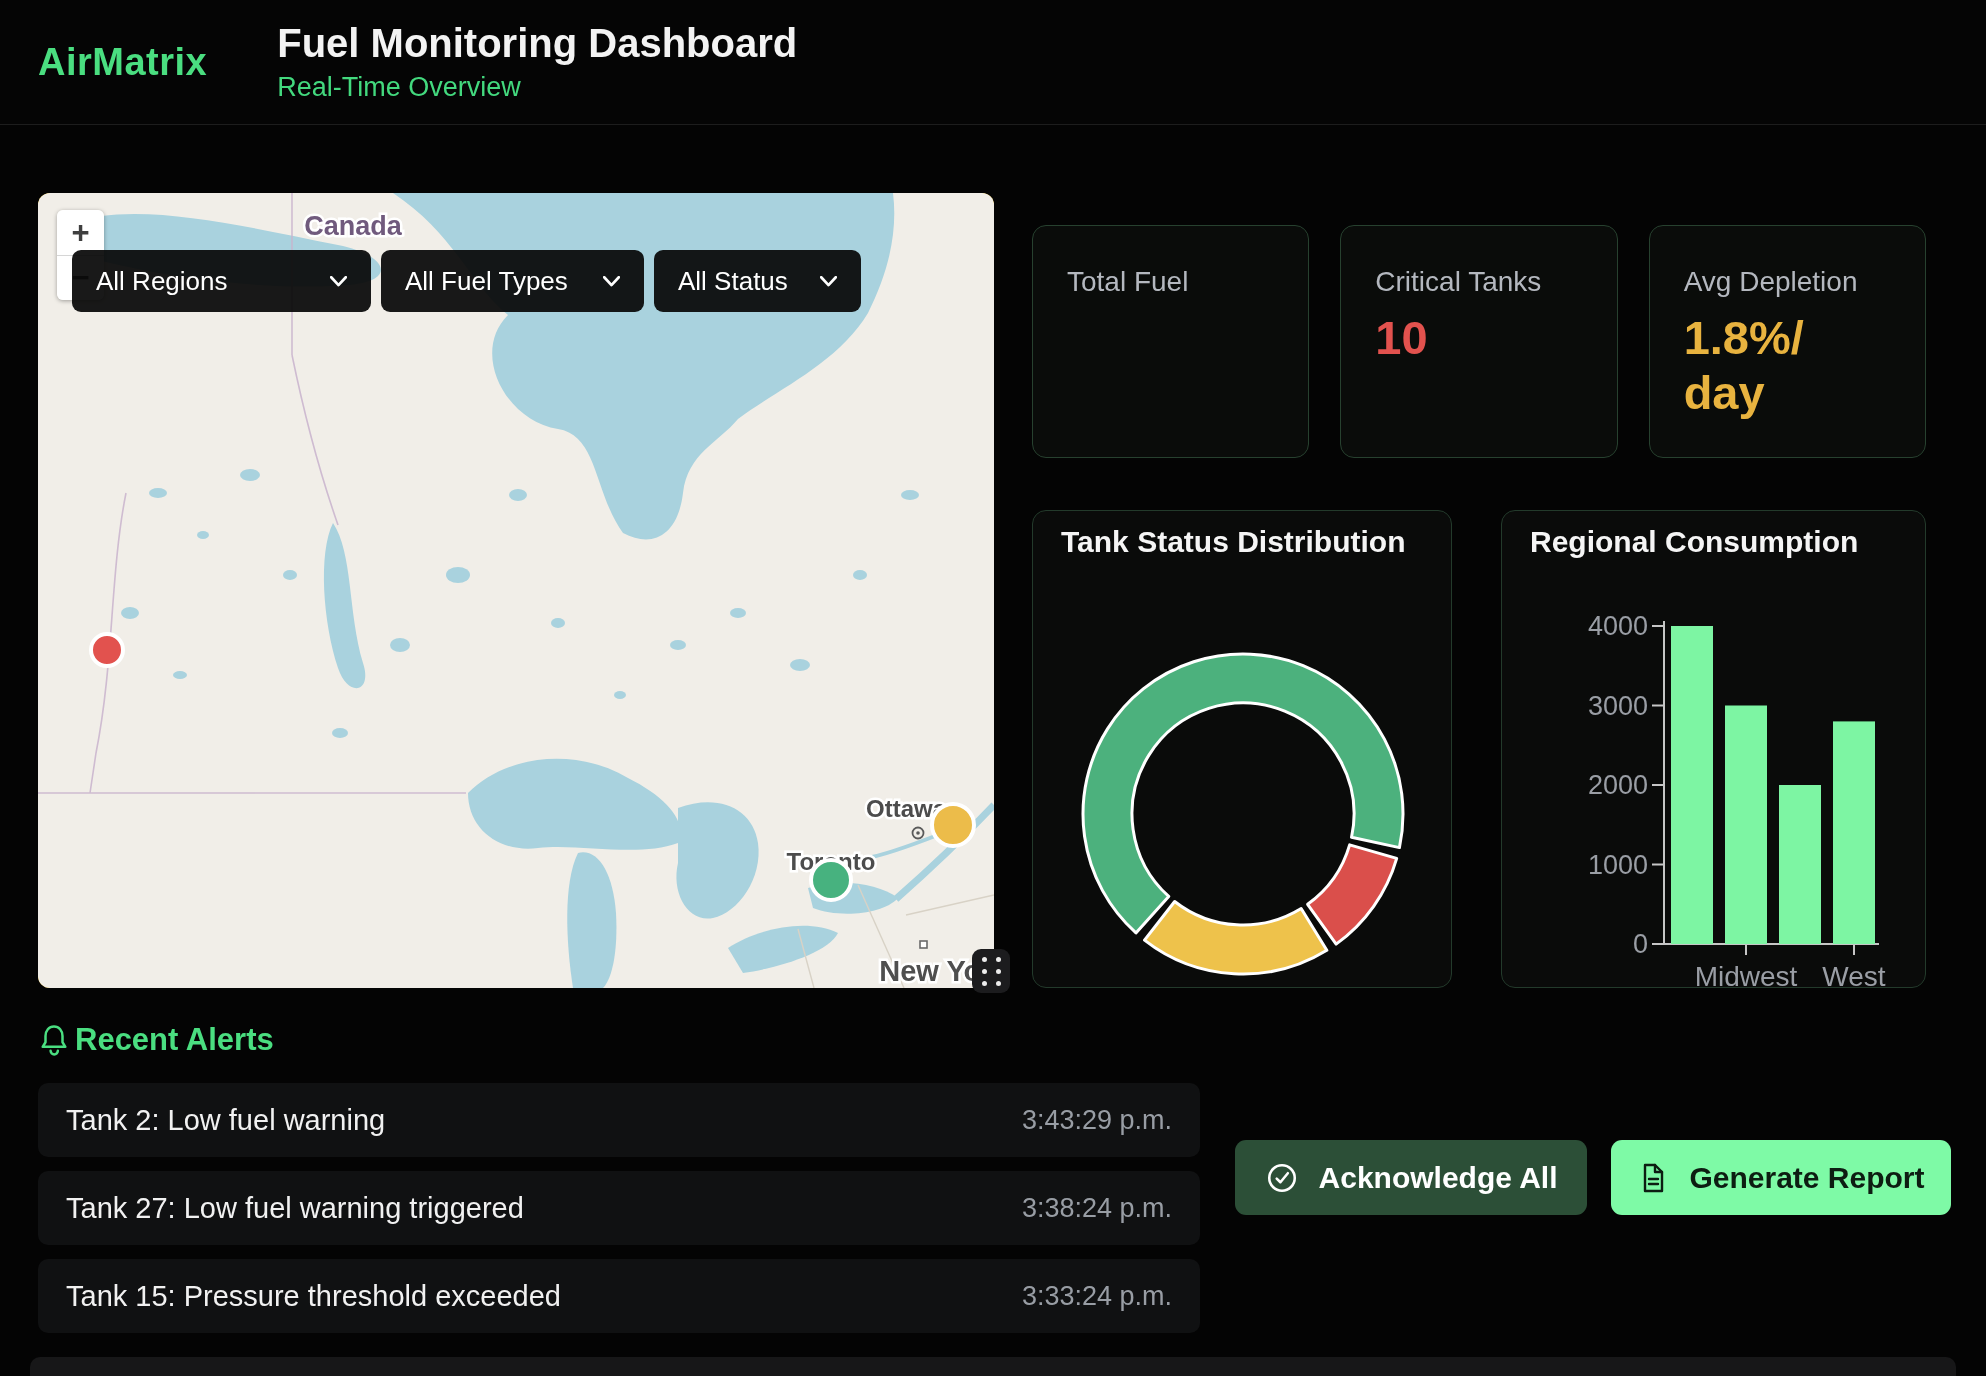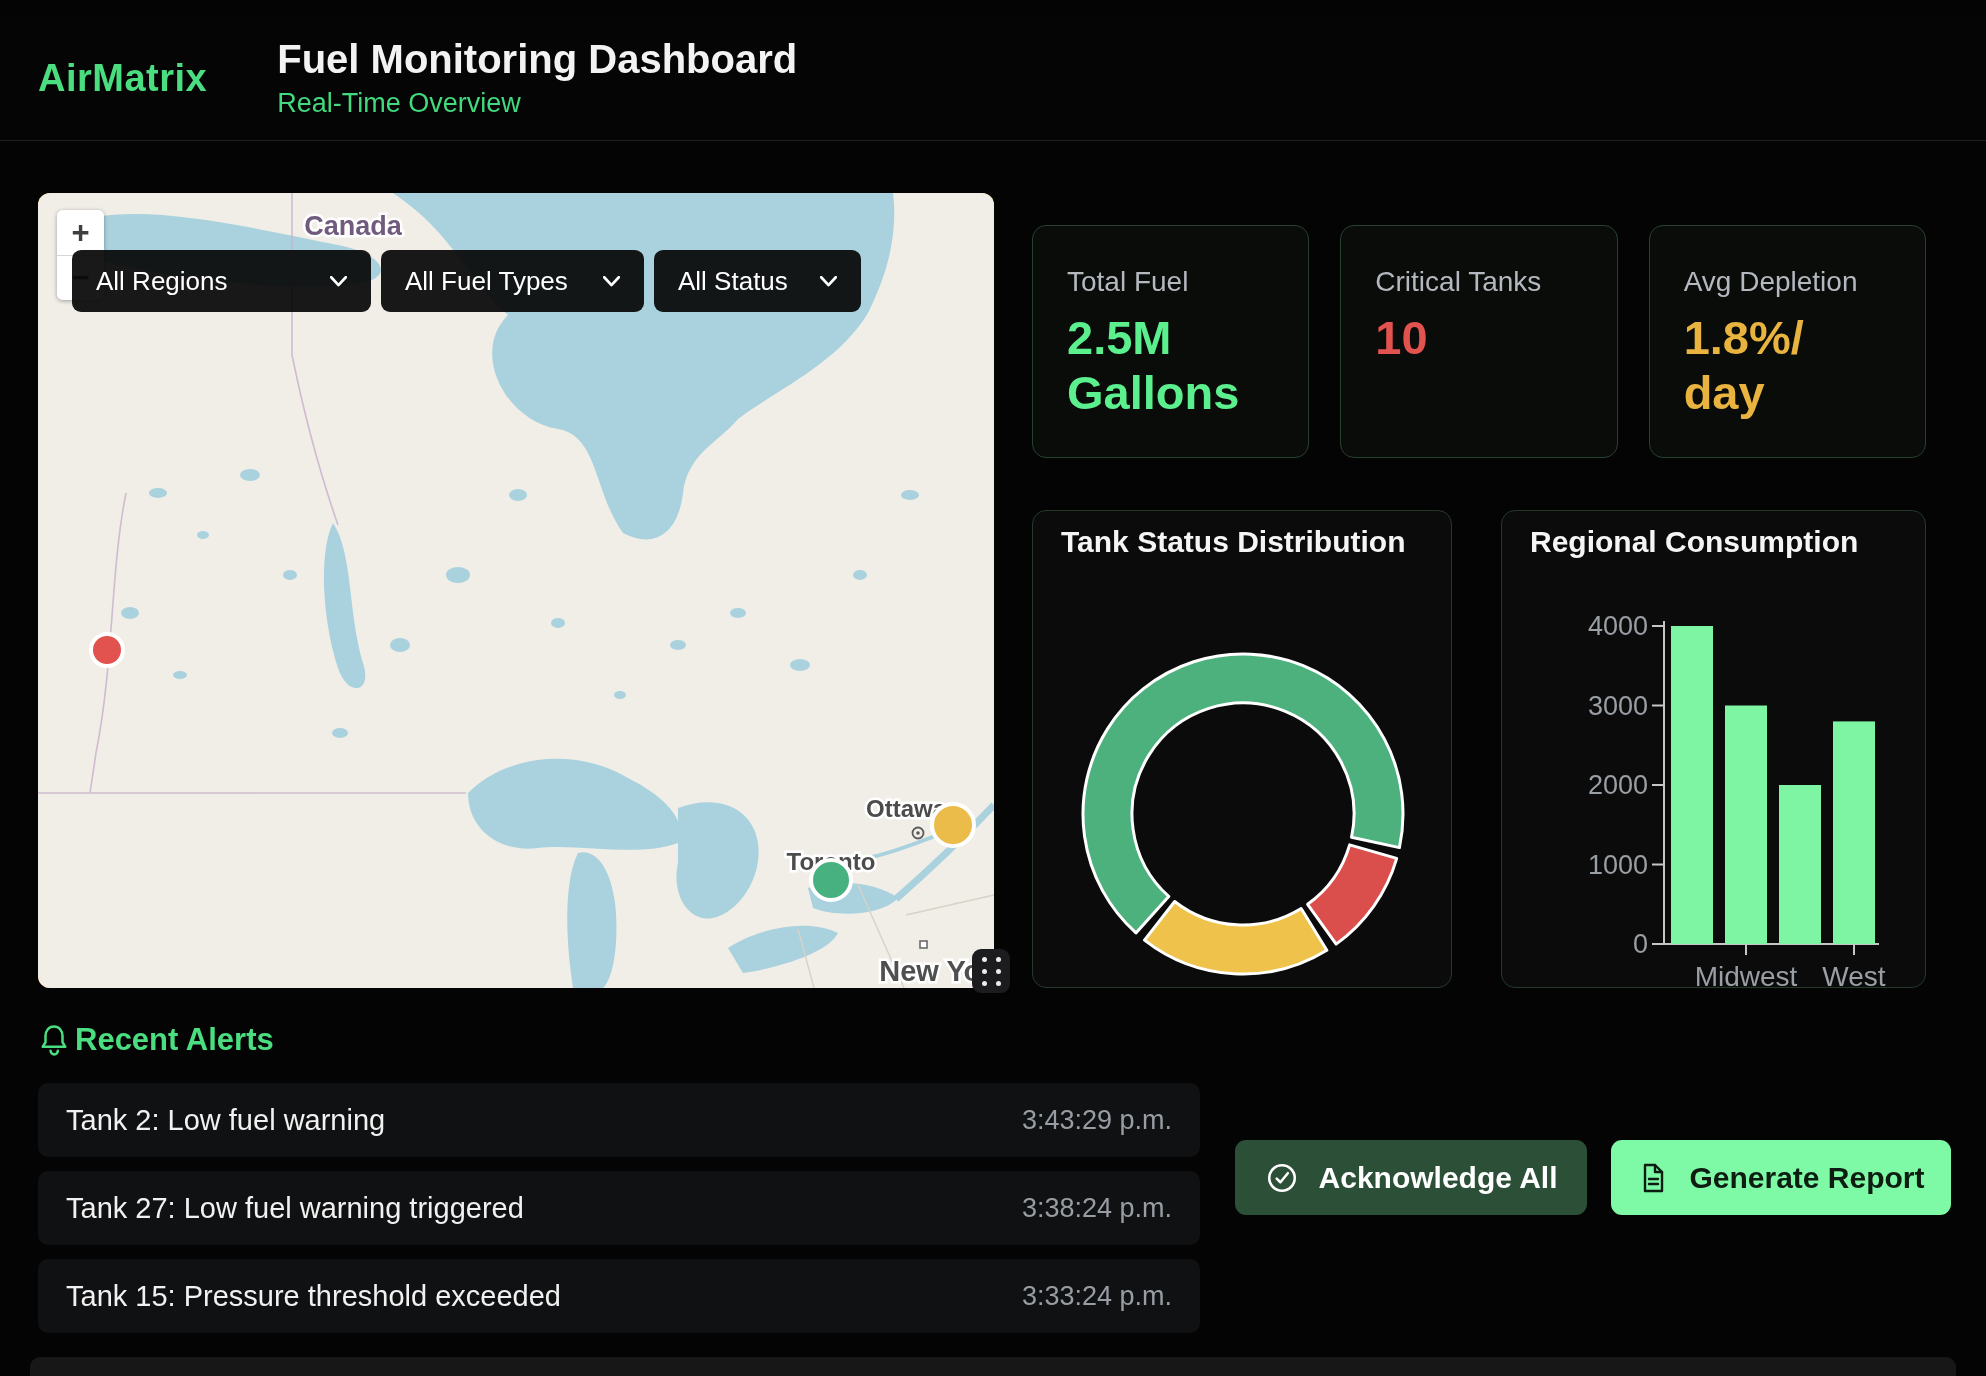--- a/index.html
+++ b/index.html
@@ -1,20 +1,20 @@
 <!DOCTYPE html>
 <html><head>
 <meta charset="utf-8">
 <style>
   html,body{margin:0;padding:0;background:#040404;}
   body{width:1986px;height:1376px;overflow:hidden;font-family:"Liberation Sans",sans-serif;-webkit-font-smoothing:antialiased;}
   .stage{position:relative;width:1986px;height:1376px;background:#040404;}
 
   
-  header{position:absolute;left:0;top:16px;width:1986px;height:125px;display:flex;align-items:center;
+  header{position:absolute;left:0;top:0;width:1986px;height:125px;display:flex;align-items:center;
          background:#050505;border-bottom:1px solid #1d1d1d;box-sizing:border-box;padding:0 62px 0 38px;}
   .brand{font-size:38px;font-weight:bold;color:#4ade80;letter-spacing:.5px;}
   .titles{margin-left:70px;display:flex;flex-direction:column;gap:6px;}
   .page-title{font-size:40px;font-weight:bold;color:#f3f3f3;}
   .page-subtitle{font-size:27px;font-weight:500;color:#43d97e;}
   nav{margin-left:auto;display:flex;gap:112px;}
   .nav-item{font-size:29px;color:#d3d5d9;cursor:pointer;white-space:nowrap;}
 
   
   .map-panel{position:absolute;left:38px;top:193px;width:956px;height:795px;}
@@ -180,24 +180,20 @@
         <i></i>
         <i></i>
         <i></i>
         <i></i>
     </div>
   </div>
 
   <section class="stats" id="stats">
       <div class="stat-card">
         <div class="stat-label">Total Fuel</div>
-        <div class="stat-value" style="color: rgb(91, 239, 142);">
-          <div>2.5M</div>
-          <div>Gallons</div>
-        </div>
       </div>
       <div class="stat-card">
         <div class="stat-label">Critical Tanks</div>
         <div class="stat-value" style="color: rgb(226, 82, 78);">
           <div>10</div>
         </div>
       </div>
       <div class="stat-card">
         <div class="stat-label">Avg Depletion</div>
         <div class="stat-value" style="color: rgb(232, 179, 63);">

